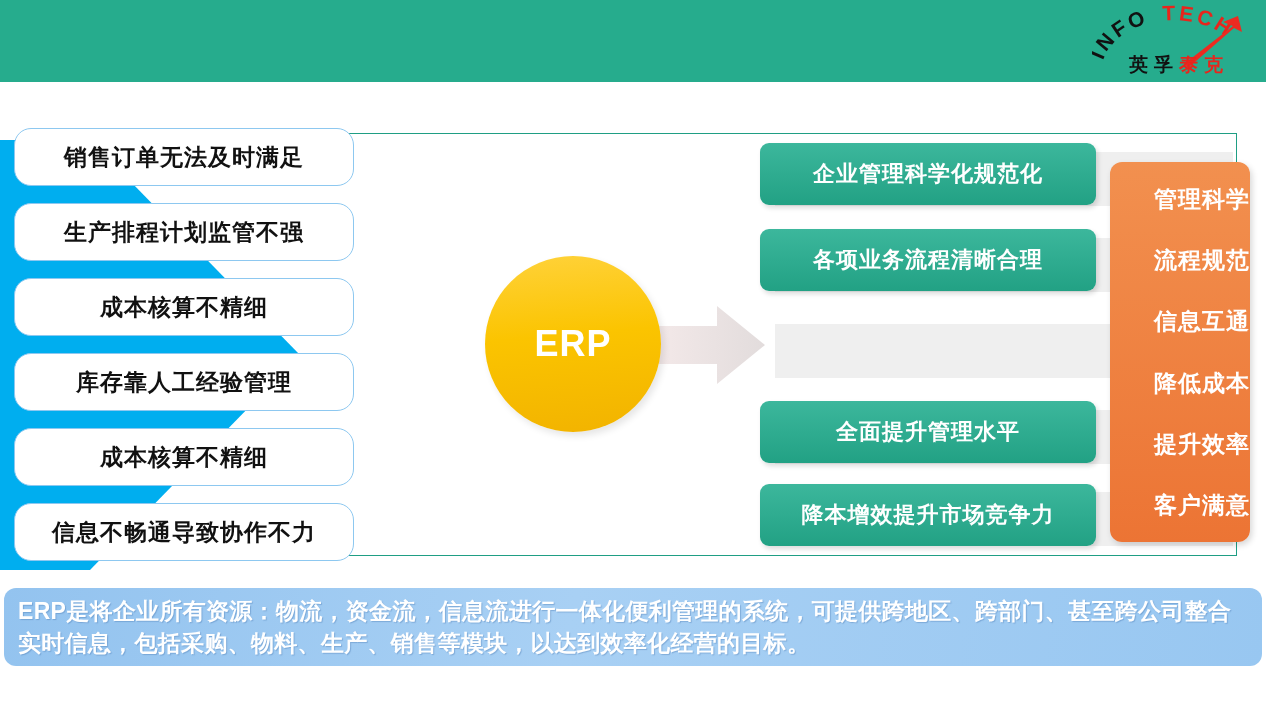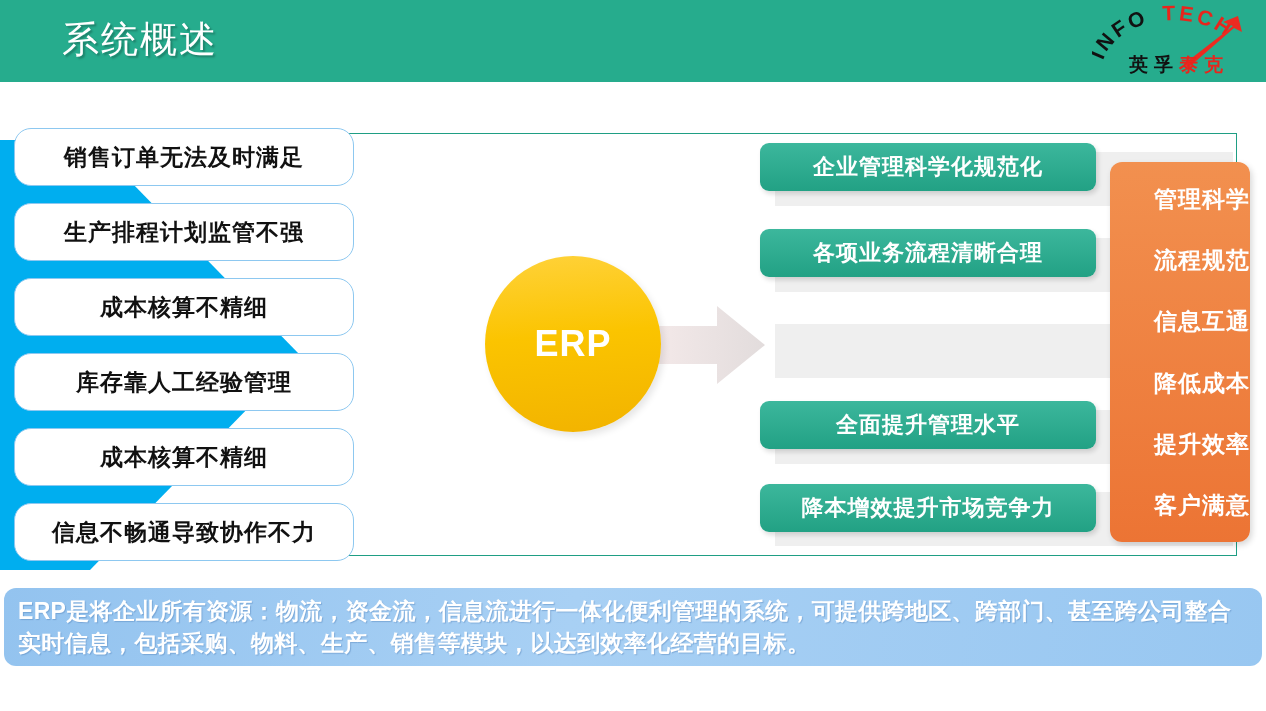--- a/index.html
+++ b/index.html
@@ -111,21 +111,21 @@
     left: 775px;
     width: 458px; height: 54px;
     background: #EFEFEF;
     z-index: 1;
   }
 
   
   .green-box {
     position: absolute;
     left: 760px;
-    width: 336px; height: 48px;
+    width: 336px; height: 62px;
     border-radius: 9px;
     background: linear-gradient(180deg, #3CB79C 0%, #22A184 100%);
     box-shadow: 2px 3px 5px rgba(0,0,0,0.14);
     display: flex; align-items: center; justify-content: center;
     font-size: 22px; font-weight: bold; color: #ffffff;
     letter-spacing: 1px;
     white-space: nowrap;
     z-index: 5;
   }
 
@@ -166,21 +166,20 @@
     letter-spacing: 0.3px;
     text-shadow: 1px 1px 1px rgba(60,110,170,0.35);
   }
 </style>
 </head>
 <body>
 
 <div id="slide">
 
   <div id="header">
-    <div id="header-title">系统概述</div>
 
     <div id="logo">
       <svg width="170" height="80" viewBox="0 0 170 80">
         <defs>
           <path id="arcpath" d="M 10,62 A 72,52 0 0 1 150,55" fill="none"></path>
         </defs>
         <text font-family="'Liberation Sans', sans-serif" font-size="21" font-weight="bold" letter-spacing="3">
           <textPath href="#arcpath" startOffset="2%" fill="#111111">INFO </textPath>
         </text>
         <text font-family="'Liberation Sans', sans-serif" font-size="21" font-weight="bold" letter-spacing="3">

